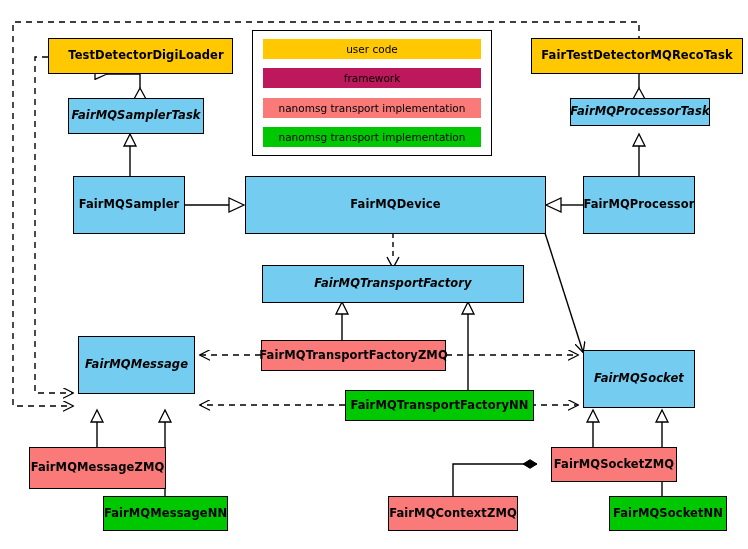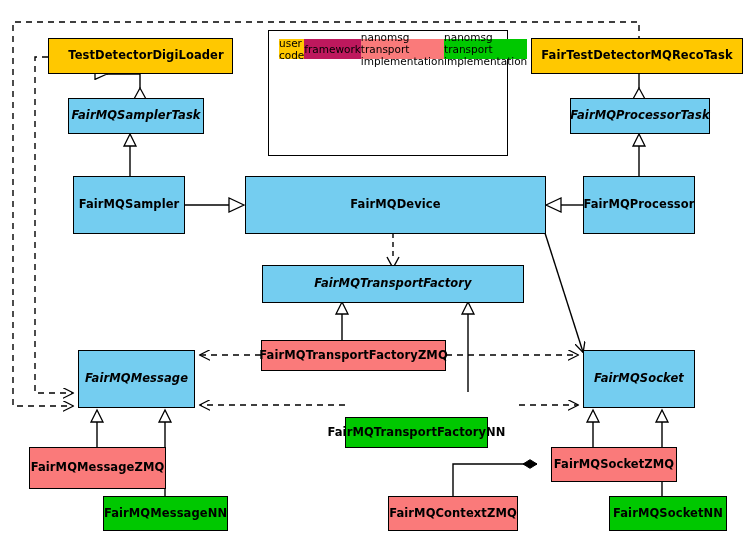--- a/index.html
+++ b/index.html
@@ -39,31 +39,31 @@
     z-index: 3;
   }
   .node.abstract { font-style: italic; }
   .c-user { background: #ffc800; }
   .c-framework { background: #74cdf0; }
   .c-zmq { background: #fa7a7a; }
   .c-nn { background: #00c800; }
 
   #legend-box {
     position: absolute;
-    left: 268px;
+    left: 252px;
     top: 30px;
     width: 240px;
     height: 126px;
     box-sizing: border-box;
     border: 1.4px solid #000000;
     background: #ffffff;
     z-index: 4;
     padding: 8px 10px;
     display: flex;
-    flex-direction: row;
+    flex-direction: column;
     justify-content: space-between;
   }
   .legend-row {
     height: 20px;
     box-sizing: border-box;
     display: flex;
     align-items: center;
     justify-content: center;
     font-size: 10.5px;
     color: #000000;
@@ -154,21 +154,21 @@
   </div>
 
   <div class="node c-user" style="left:531px; top:38px; width:212px; height:36px;justify-content:center;">
     <span>FairTestDetectorMQRecoTask</span>
   </div>
 
   <div class="node c-framework abstract" style="left:68px; top:98px; width:136px; height:36px;">
     <span>FairMQSamplerTask</span>
   </div>
 
-  <div class="node c-framework abstract" style="left:570px; top:98px; width:140px; height:36px;">
+  <div class="node c-framework abstract" style="left:570px; top:98px; width:140px; height:28px;">
     <span>FairMQProcessorTask</span>
   </div>
 
   <div class="node c-framework" style="left:73px; top:176px; width:112px; height:58px;">
     <span>FairMQSampler</span>
   </div>
 
   <div class="node c-framework" style="left:245px; top:176px; width:301px; height:58px;">
     <span>FairMQDevice</span>
   </div>
@@ -178,25 +178,25 @@
   </div>
 
   <div class="node c-framework abstract" style="left:262px; top:265px; width:262px; height:38px;">
     <span>FairMQTransportFactory</span>
   </div>
 
   <div class="node c-zmq" style="left:261px; top:340px; width:185px; height:31px;">
     <span>FairMQTransportFactoryZMQ</span>
   </div>
 
-  <div class="node c-nn" style="left:345px; top:390px; width:143px; height:31px;margin-top:27px;">
+  <div class="node c-nn" style="left:345px; top:390px; width:189px; height:31px;">
     <span>FairMQTransportFactoryNN</span>
   </div>
 
-  <div class="node c-framework abstract" style="left:78px; top:350px; width:117px; height:58px;">
+  <div class="node c-framework abstract" style="left:78px; top:336px; width:117px; height:58px;">
     <span>FairMQMessage</span>
   </div>
 
   <div class="node c-framework abstract" style="left:583px; top:350px; width:112px; height:58px;">
     <span>FairMQSocket</span>
   </div>
 
   <div class="node c-zmq" style="left:29px; top:447px; width:137px; height:42px;">
     <span>FairMQMessageZMQ</span>
   </div>

